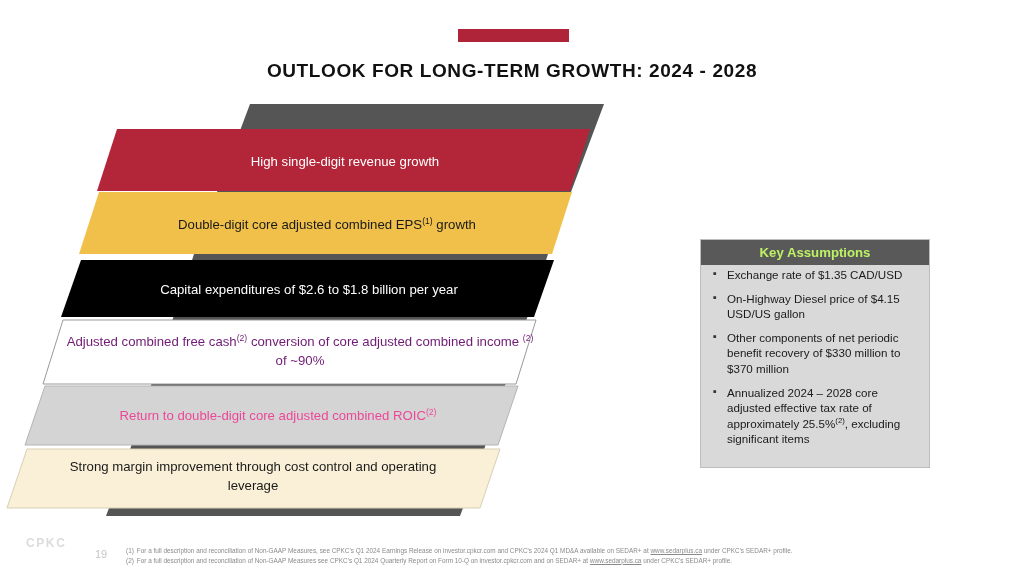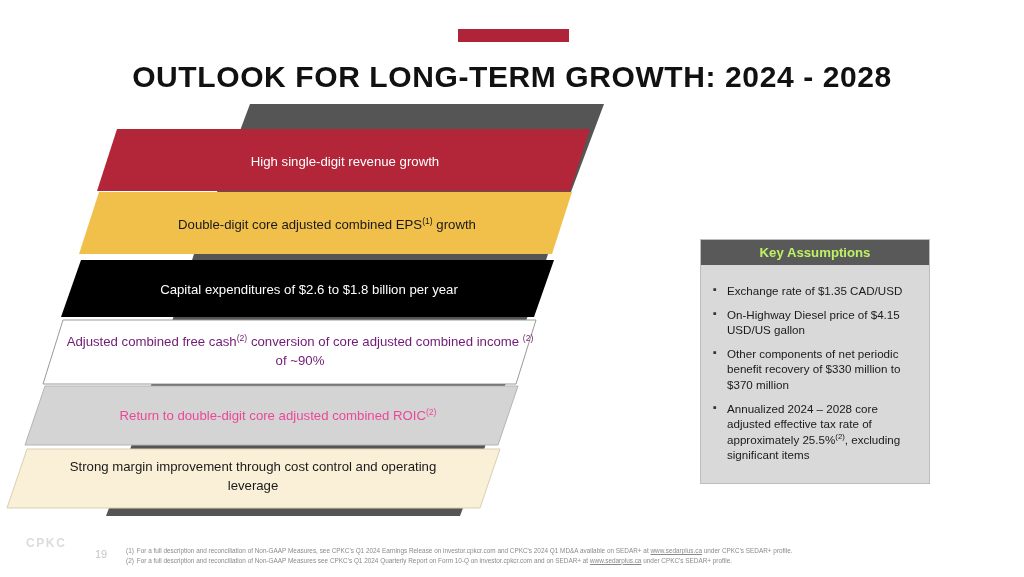--- a/index.html
+++ b/index.html
@@ -26,21 +26,21 @@
     background: #AF2438;
   }
 
   
   #slide-title {
     position: absolute;
     left: 0;
     top: 60px;
     width: 1024px;
     text-align: center;
-    font-size: 30px;
+    font-size: 19px;
     font-weight: bold;
     letter-spacing: 0.6px;
     color: #111111;
     font-family: "Liberation Sans", sans-serif;
   }
 
   
   #funnel {
     position: absolute;
     left: 0;
@@ -76,21 +76,21 @@
   }
   #ka-header {
     background: #595959;
     color: #bef264;
     font-size: 13.2px;
     font-weight: bold;
     text-align: center;
     padding: 5px 0 5px 0;
   }
   #ka-body {
-    padding: 18px 12px 12px 8px;
+    padding: 2px 12px 12px 8px;
     border-radius: 29px;
   }
   #ka-body ul {
     margin: 0;
     padding: 0;
     list-style: none;
   }
   #ka-body li {
     position: relative;
     padding-left: 18px;

